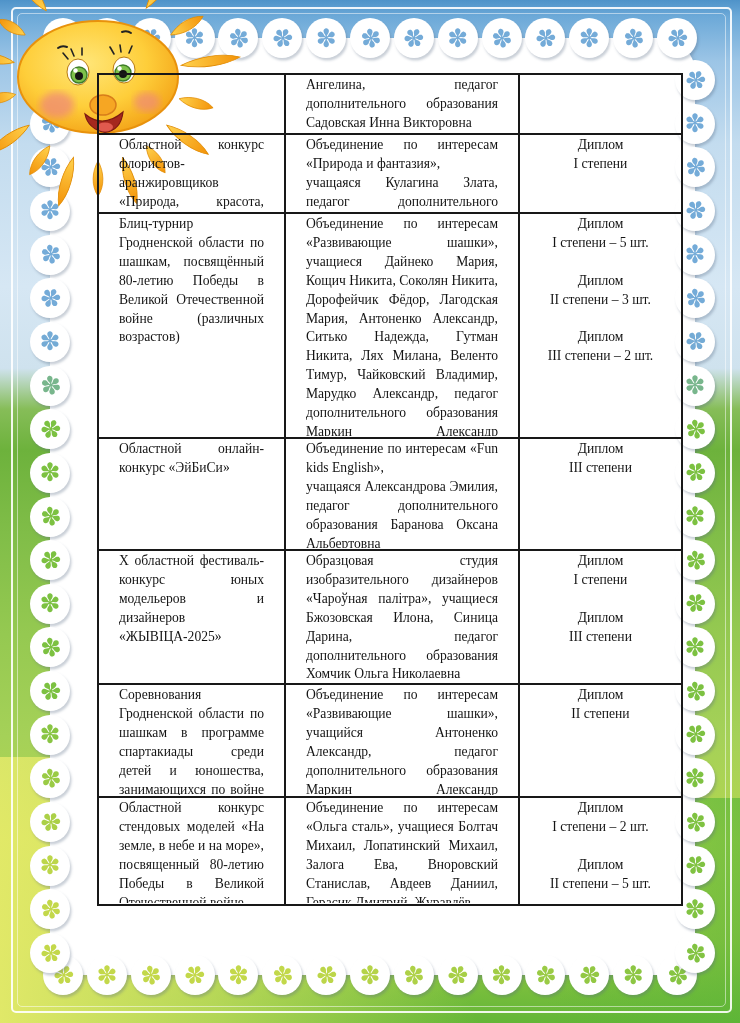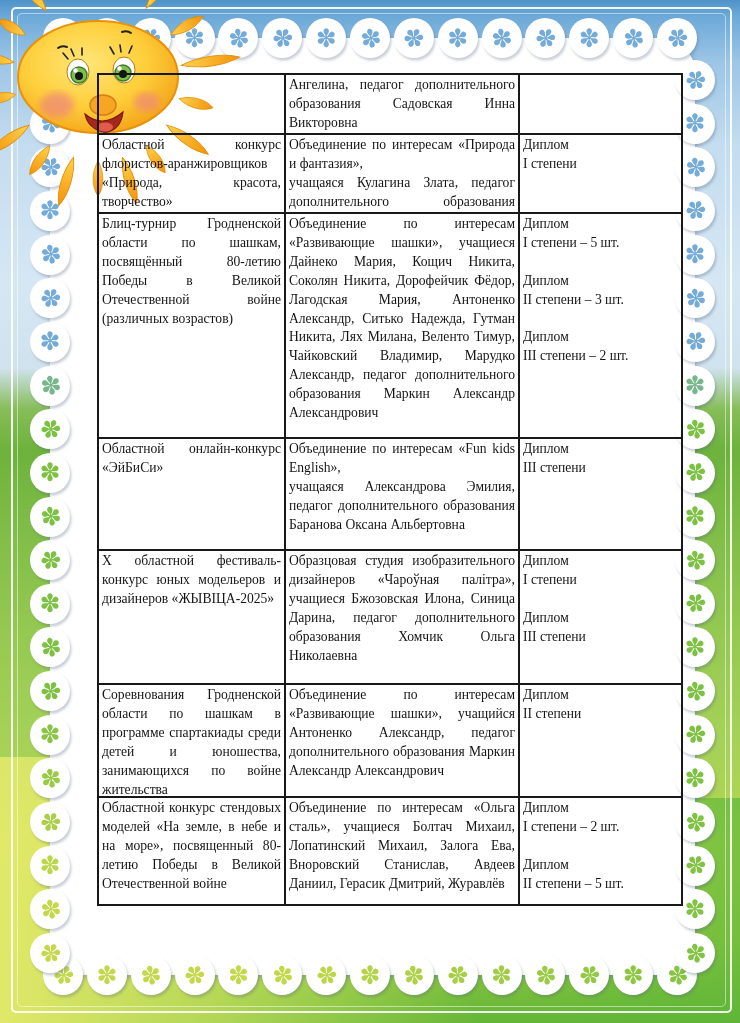--- a/index.html
+++ b/index.html
@@ -27,24 +27,24 @@
   .scallop{position:absolute;width:40px;height:40px;border-radius:50%;
       background:#fff;box-shadow:1.5px 2.5px 2.5px rgba(90,110,135,.33);
       display:flex;align-items:center;justify-content:center;}
   .scallop span{font-family:"DejaVu Sans",sans-serif;font-size:25px;line-height:1;}
   
   .sun{position:absolute;left:0;top:0;width:250px;height:228px;z-index:3;}
   
   .tablewrap{position:absolute;left:97px;top:73px;z-index:4;}
   table.awards{border-collapse:collapse;table-layout:fixed;width:584px;
       font-size:13.6px;line-height:18.9px;color:#141414;}
-  table.awards td{border:2px solid #181818;vertical-align:top;padding:1px 3px;
+  table.awards td{border:2px solid #181818;vertical-align:top;padding:1px 20px;
       overflow:hidden;background:transparent;}
   .cw{overflow:hidden;white-space:pre-line;text-align:justify;}
-  td.award .cw{text-align:left;}
+  td.award .cw{text-align:center;}
   tr.r1 .cw{height:56px;} tr.r2 .cw{height:75px;} tr.r3 .cw{height:221px;}
   tr.r4 .cw{height:108px;} tr.r5 .cw{height:130px;} tr.r6 .cw{height:109px;}
   tr.r7 .cw{height:104px;}
 </style>
 </head>
 <body>
 
 <div class="page">
   <div class="bg"></div>
   <div class="bg-yellow"></div>

